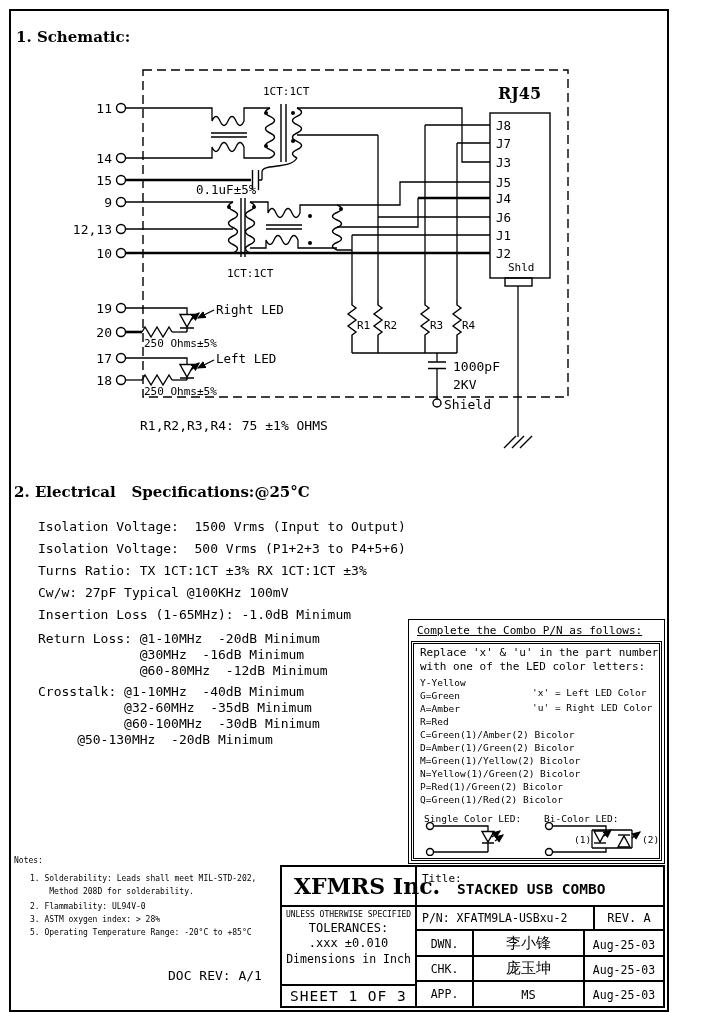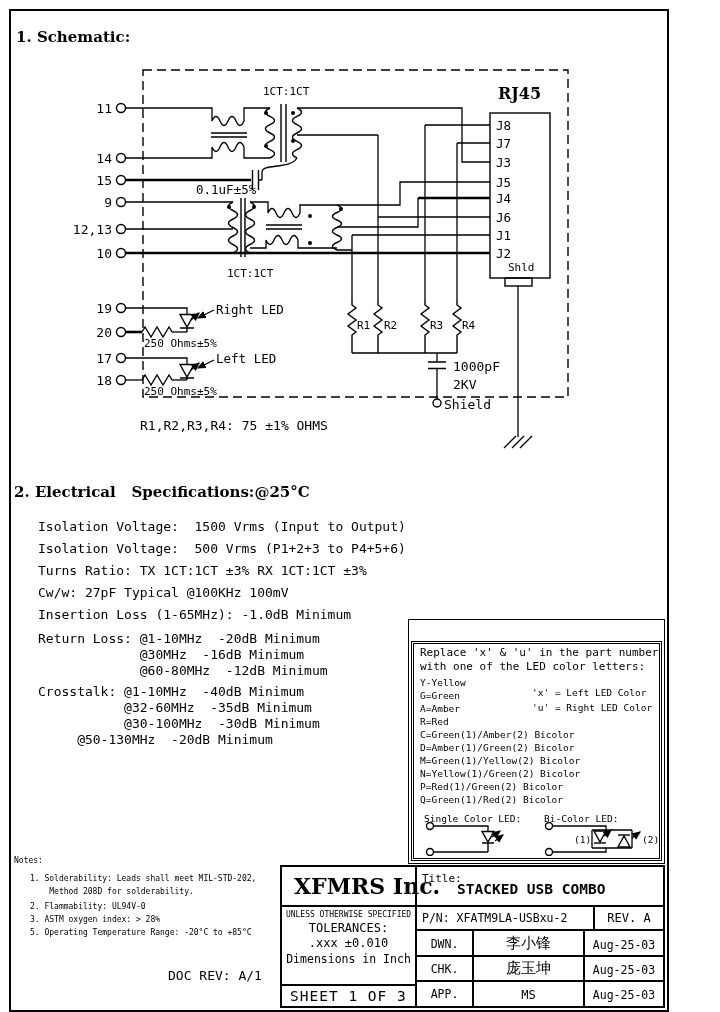--- a/index.html
+++ b/index.html
@@ -204,25 +204,26 @@
     <div class="specline">Isolation Voltage:  1500 Vrms (Input to Output)</div>
     <div class="specline">Isolation Voltage:  500 Vrms (P1+2+3 to P4+5+6)</div>
     <div class="specline">Turns Ratio: TX 1CT:1CT ±3% RX 1CT:1CT ±3%</div>
     <div class="specline">Cw/w: 27pF Typical @100KHz 100mV</div>
     <div class="specline">Insertion Loss (1-65MHz): -1.0dB Minimum</div>
     <div class="specline sg gap">Return Loss: @1-10MHz  -20dB Minimum</div>
     <div class="specline sg">             @30MHz  -16dB Minimum</div>
     <div class="specline sg">             @60-80MHz  -12dB Minimum</div>
     <div class="specline sg gap">Crosstalk: @1-10MHz  -40dB Minimum</div>
     <div class="specline sg">           @32-60MHz  -35dB Minimum</div>
-    <div class="specline sg">           @30-100MHz  -30dB Minimum</div>
+    <div class="specline sg">           @60-100MHz  -30dB Minimum</div>
     <div class="specline sg">     @50-130MHz  -20dB Minimum</div>
   </div>
 
   <div class="abs" style="left:408px;top:619px;width:255px;height:243px;border:1.5px solid #000;">
+    <div class="combo-line" style="position:absolute;left:8px;top:4px;font-size:11px;text-decoration:underline;">Complete the Combo P/N as follows:</div>
     <div style="position:absolute;left:2px;top:21px;right:2px;bottom:2px;border:1px solid #000;">
       <div style="position:absolute;left:1px;top:1px;right:1px;bottom:1px;border:1px solid #000;">
         <div class="combo-line" style="position:absolute;left:6px;top:2px;font-size:11px;">Replace 'x' &amp; 'u' in the part number</div>
         <div class="combo-line" style="position:absolute;left:6px;top:16px;font-size:11px;">with one of the LED color letters:</div>
         <div style="position:absolute;left:6px;top:32px;">
           <div class="combo-color">Y-Yellow</div>
           <div class="combo-color">G=Green</div>
           <div class="combo-color">A=Amber</div>
           <div class="combo-color">R=Red</div>
           <div class="combo-color">C=Green(1)/Amber(2) Bicolor</div>

